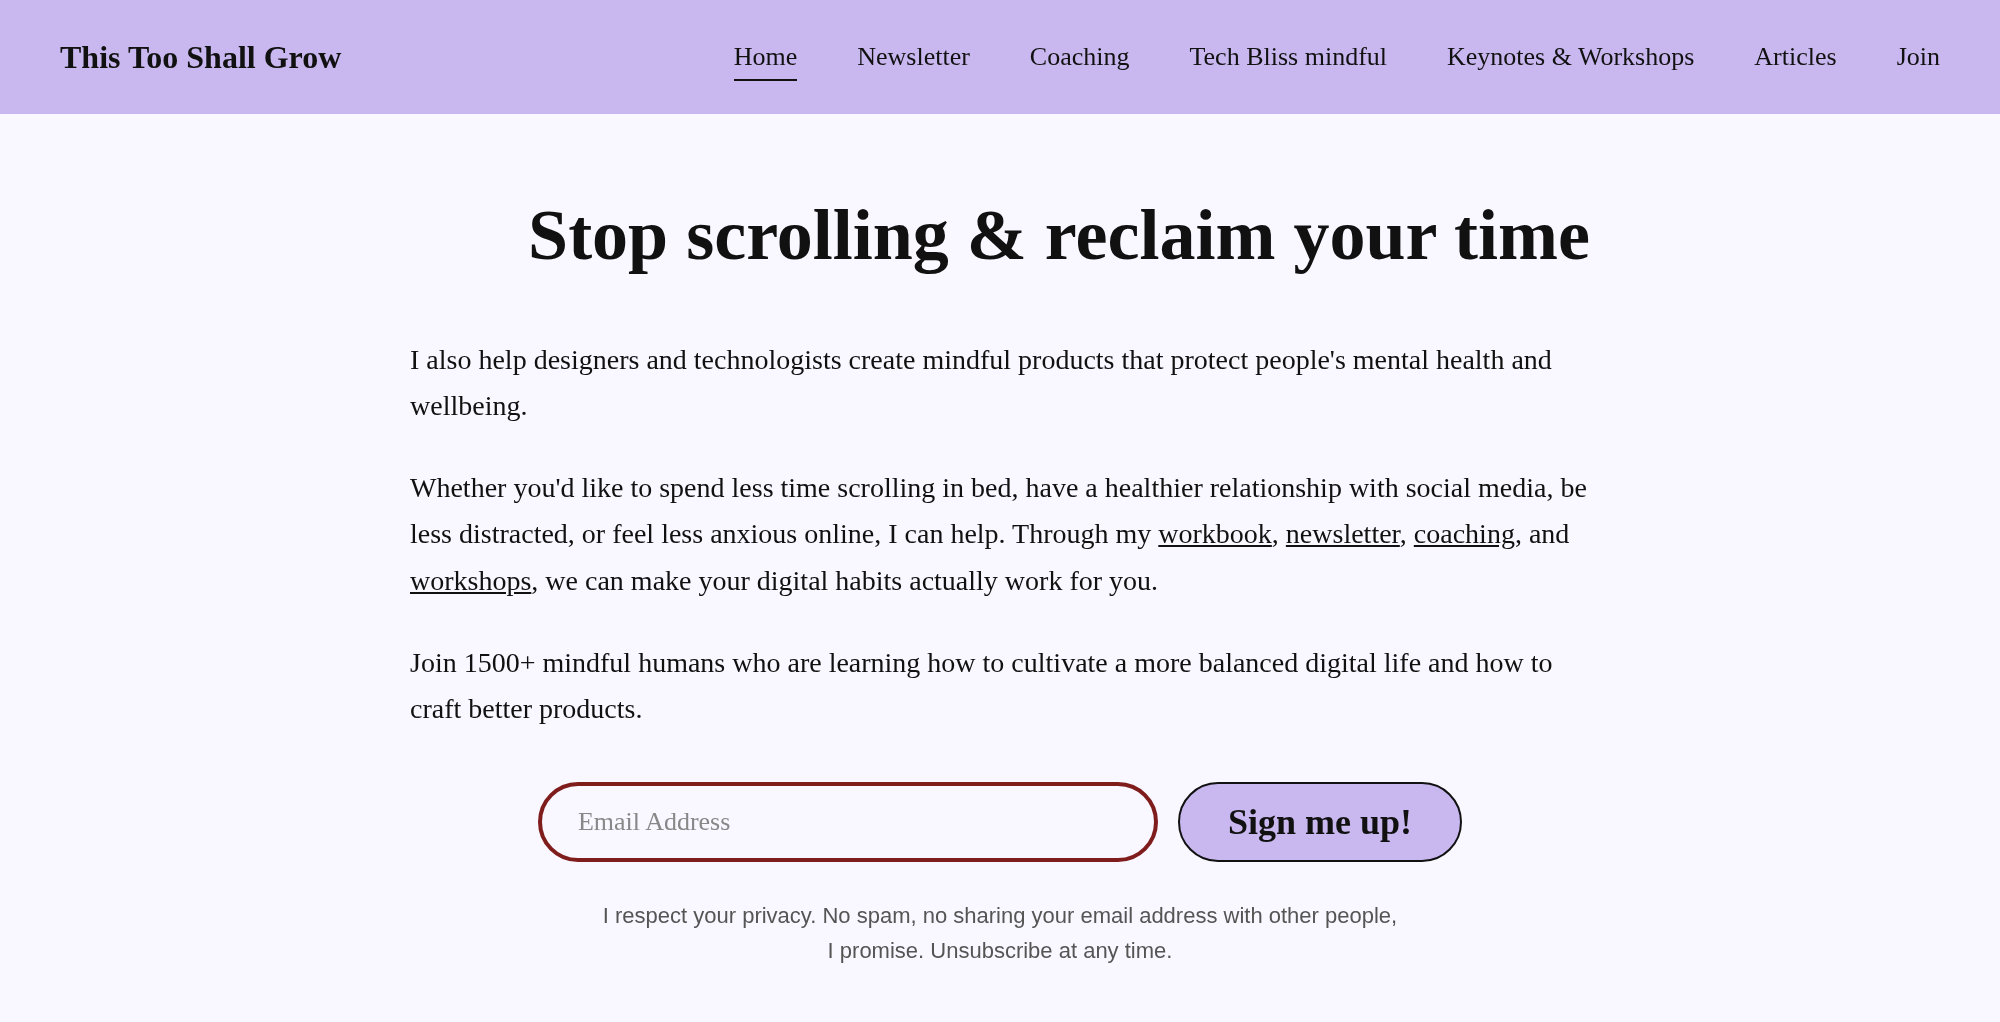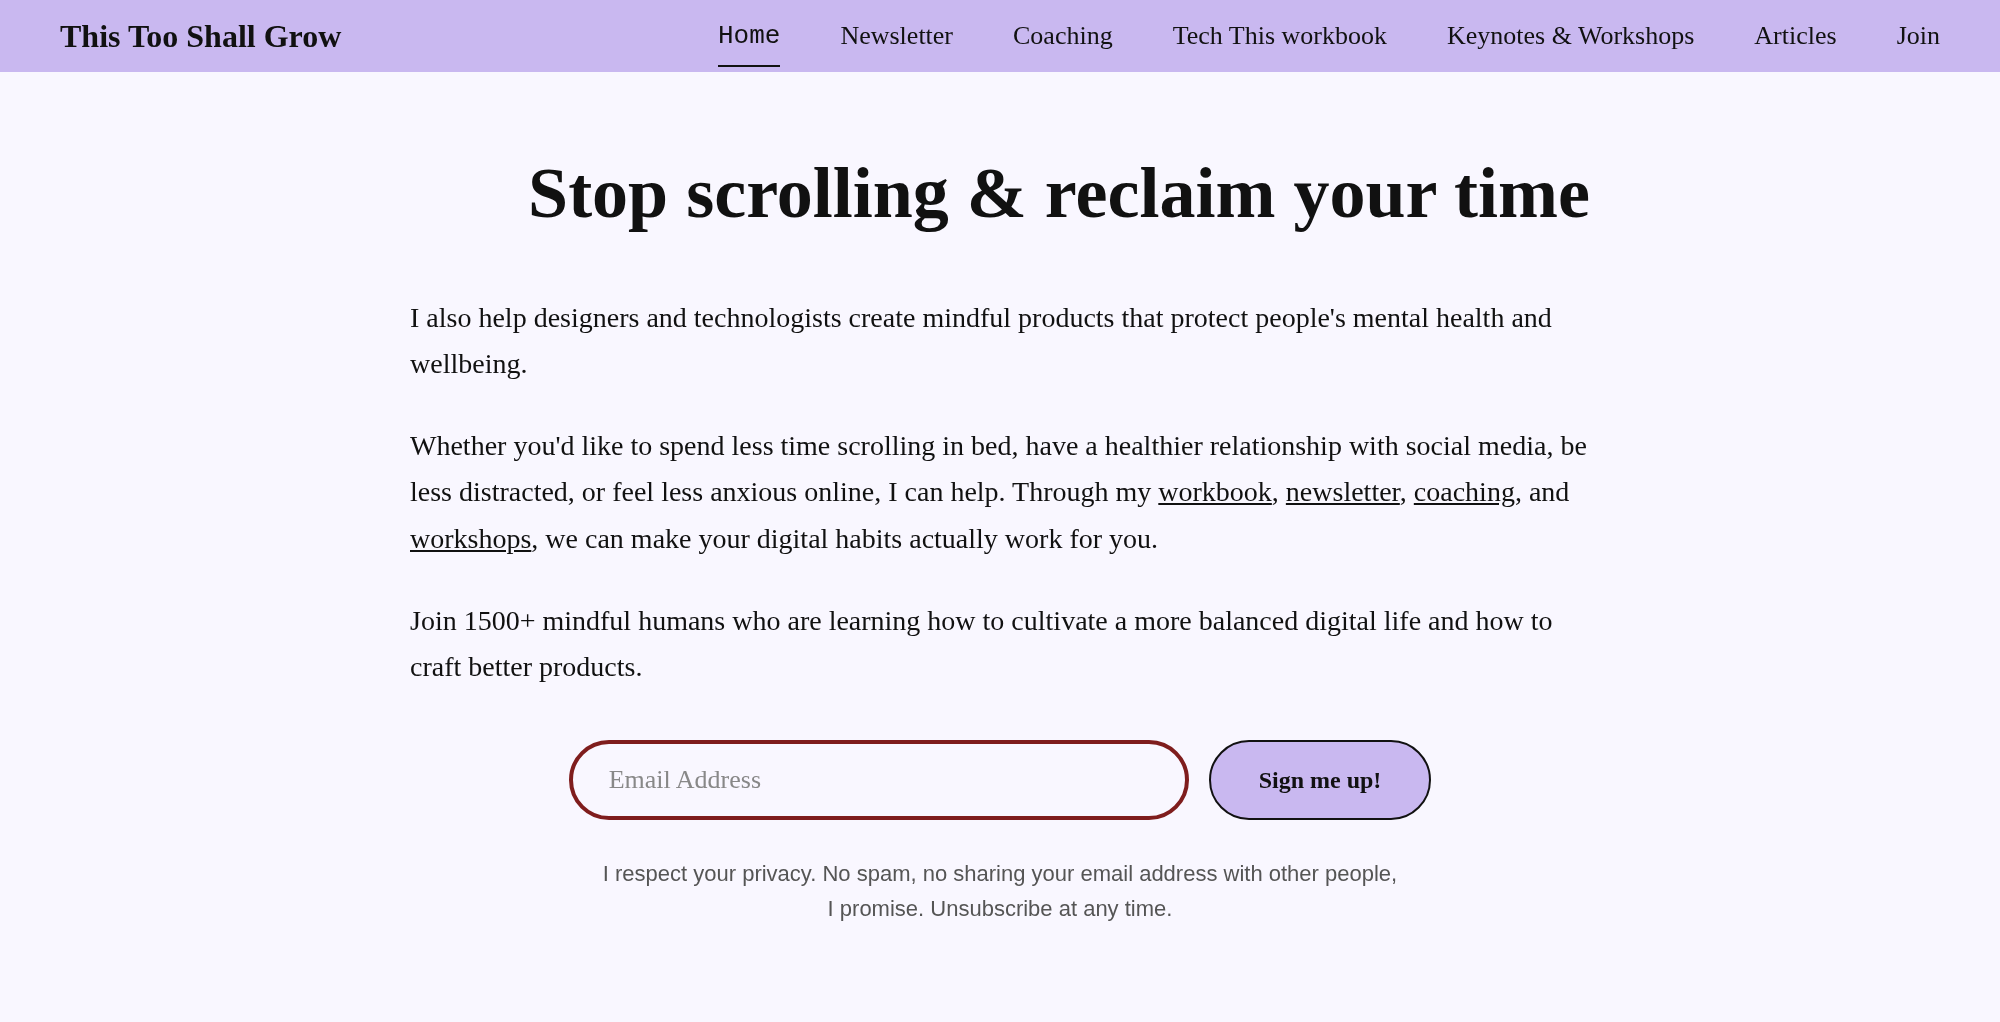--- a/index.html
+++ b/index.html
@@ -14,21 +14,21 @@
       min-height: 1022px;
       width: 2000px;
     }
 
     
     nav {
       background: #c9b8f0;
       display: flex;
       align-items: center;
       padding: 0 60px;
-      height: 72px;
+      height: 114px;
     }
 
     .nav-logo {
       font-size: 32px;
       font-weight: 700;
       color: #111;
       font-family: Georgia, serif;
       white-space: nowrap;
       margin-right: auto;
     }
@@ -42,22 +42,21 @@
 
     .nav-links li a {
       font-size: 26px;
       color: #111;
       text-decoration: none;
       font-family: Georgia, serif;
     }
 
     .nav-links li.active a {
       border-bottom: 2px solid #111;
-      padding-bottom: 14px;
-      font-family: Liberation Mono, monospace;
+      padding-bottom: 8px;
     }
 
     
     .main-content {
       max-width: 1300px;
       margin: 0 auto;
       padding: 80px 60px 60px 60px;
     }
 
     .hero-title {
@@ -109,21 +108,21 @@
     .email-input::placeholder {
       color: #888;
     }
 
     .sign-up-btn {
       height: 80px;
       padding: 0 48px;
       background: #c9b8f0;
       border: 2px solid #111;
       border-radius: 50px;
-      font-size: 24px;
+      font-size: 36px;
       font-weight: 700;
       font-family: Georgia, serif;
       color: #111;
       cursor: pointer;
       white-space: nowrap;
     }
 
     .privacy-text {
       text-align: center;
       font-size: 22px;
@@ -141,21 +140,21 @@
     <li class="active">
       <a href="#">Home</a>
     </li>
     <li>
       <a href="#">Newsletter</a>
     </li>
     <li>
       <a href="#">Coaching</a>
     </li>
     <li>
-      <a href="#">Tech This workbook</a>
+      <a href="#">Tech Bliss mindful</a>
     </li>
     <li>
       <a href="#">Keynotes &amp; Workshops</a>
     </li>
     <li>
       <a href="#">Articles</a>
     </li>
     <li>
       <a href="#">Join</a>
     </li>

